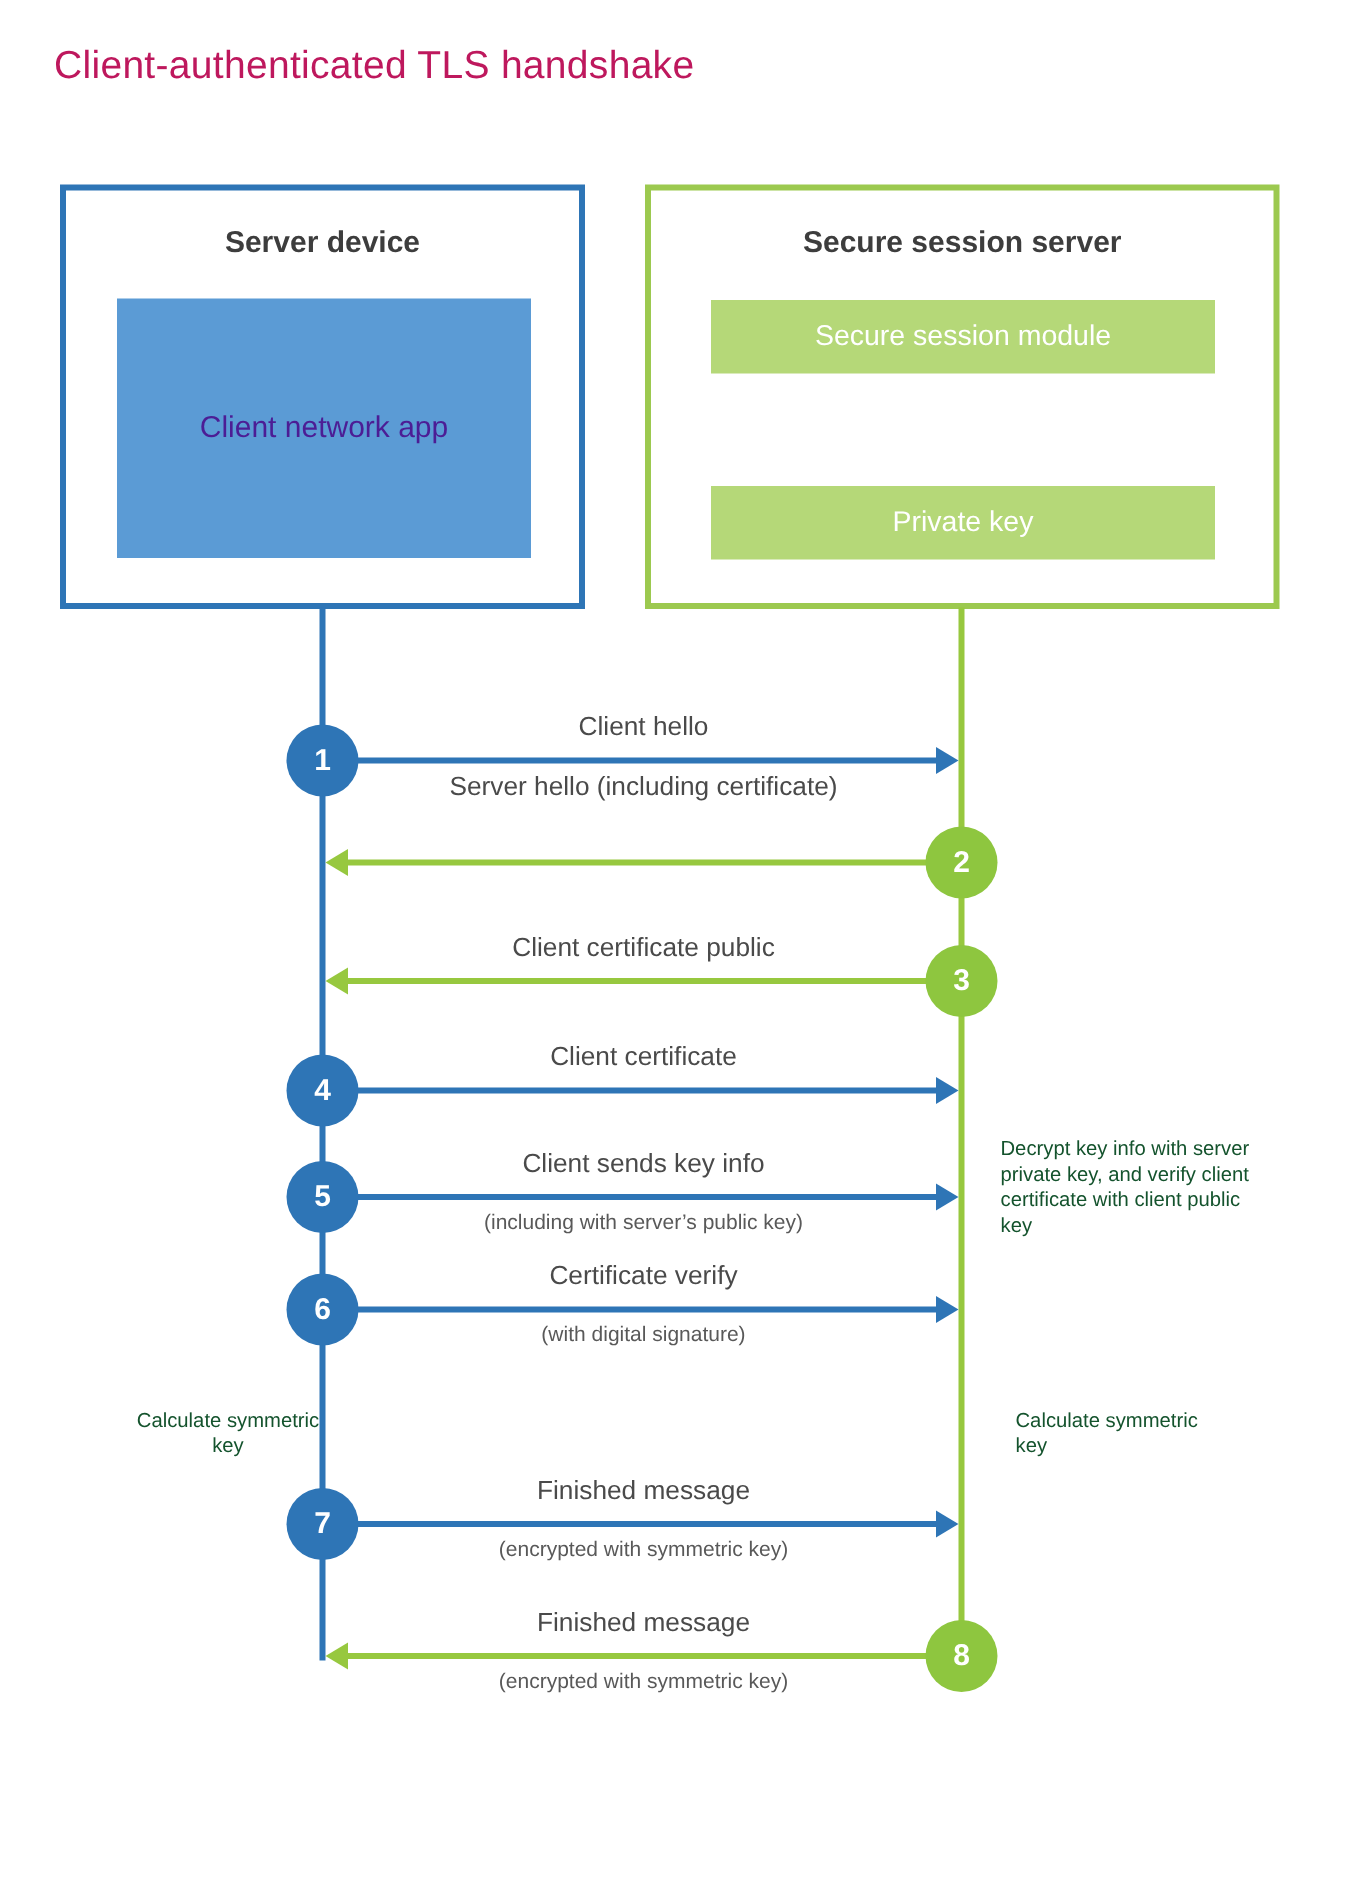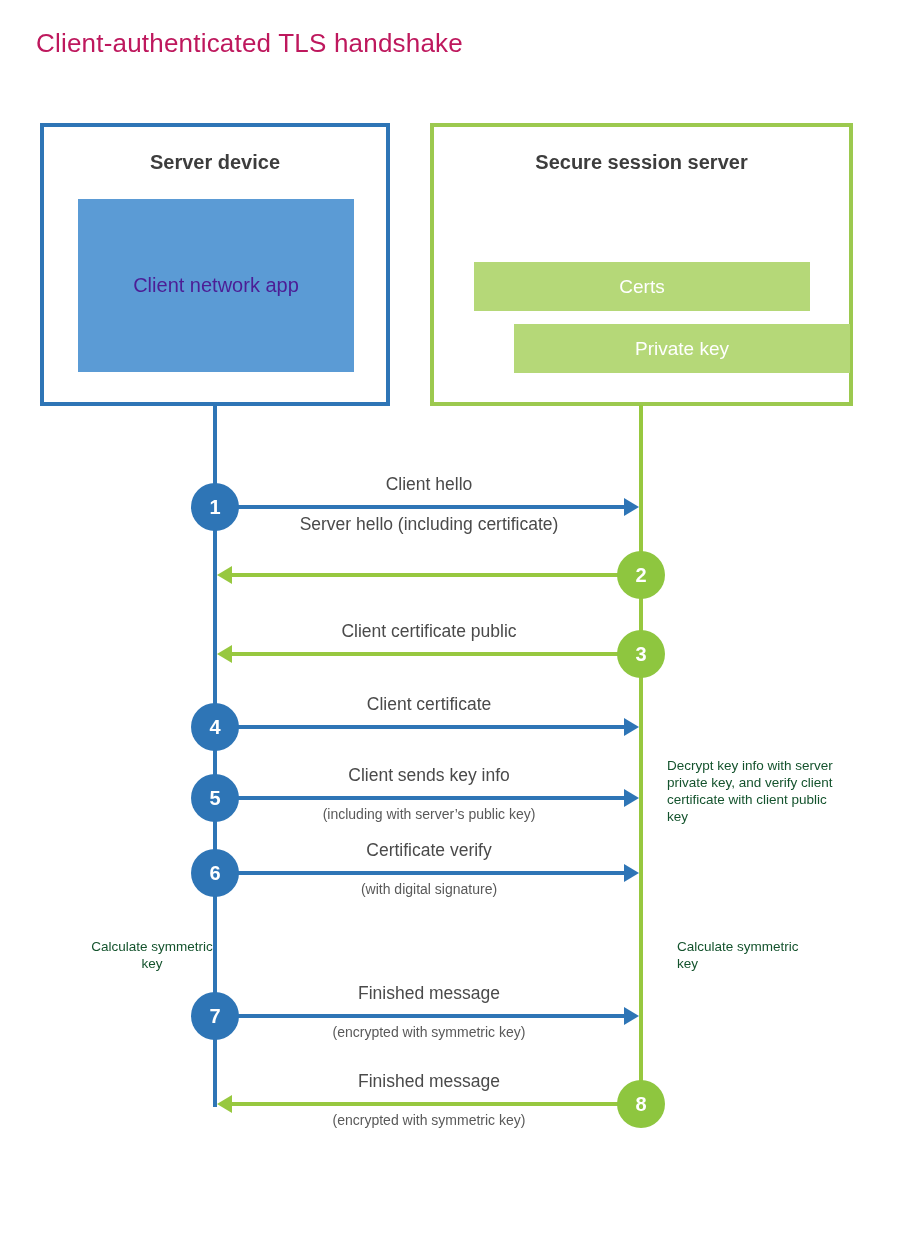--- a/index.html
+++ b/index.html
@@ -18,21 +18,21 @@
                  font-size:20px; font-weight:700; color:#3d3d3d; }
 
   .app-box { position:absolute; left:78px; top:199px; width:276px; height:173px;
              background:#5b9bd5; display:flex; align-items:center; justify-content:center; }
   .app-box span { display:block; width:190px; text-align:center; color:#4c1d95;
                   font-size:20px; line-height:1.55; }
 
   .module-bar { position:absolute; left:474px; width:336px; height:49px; background:#b5d878;
                 display:flex; align-items:center; justify-content:center;
                 color:#fff; font-size:19px; }
-  .bar-0 { top:200px; } .bar-1 { top:262px; } .bar-2 { top:324px;margin-left:40px; }
+  .bar-0 { top:200px; } .bar-1 { top:262px; } .bar-2 { top:324px; }
 
   
   .lifeline { position:absolute; width:4px; }
   .client-line { left:213px; top:405px; height:702px; background:#2e75b6; }
   .server-line { left:639px; top:405px; height:700px; background:#97c83f; }
 
   
   .msg-line { position:absolute; height:4px; }
   .msg-line.blue  { left:215px; width:410px; background:#2e75b6; }
   .msg-line.green { left:231px; width:410px; background:#97c83f; }
@@ -78,22 +78,22 @@
   <div class="actor-box client-box">
     <div class="actor-title">Server device</div>
   </div>
   <div class="app-box">
     <span>Client network app</span>
   </div>
 
   <div class="actor-box server-box">
     <div class="actor-title">Secure session server</div>
   </div>
-  <div class="module-bar bar-1">
-    <span>Certs</span>
+  <div class="module-bar bar-0">
+    <span>Secure session module</span>
   </div>
   <div class="module-bar bar-2">
     <span>Private key</span>
   </div>
 
   <div class="lifeline client-line"></div>
   <div class="lifeline server-line"></div>
 
   <div class="row r1">
     <div class="msg-label">Client hello</div>

